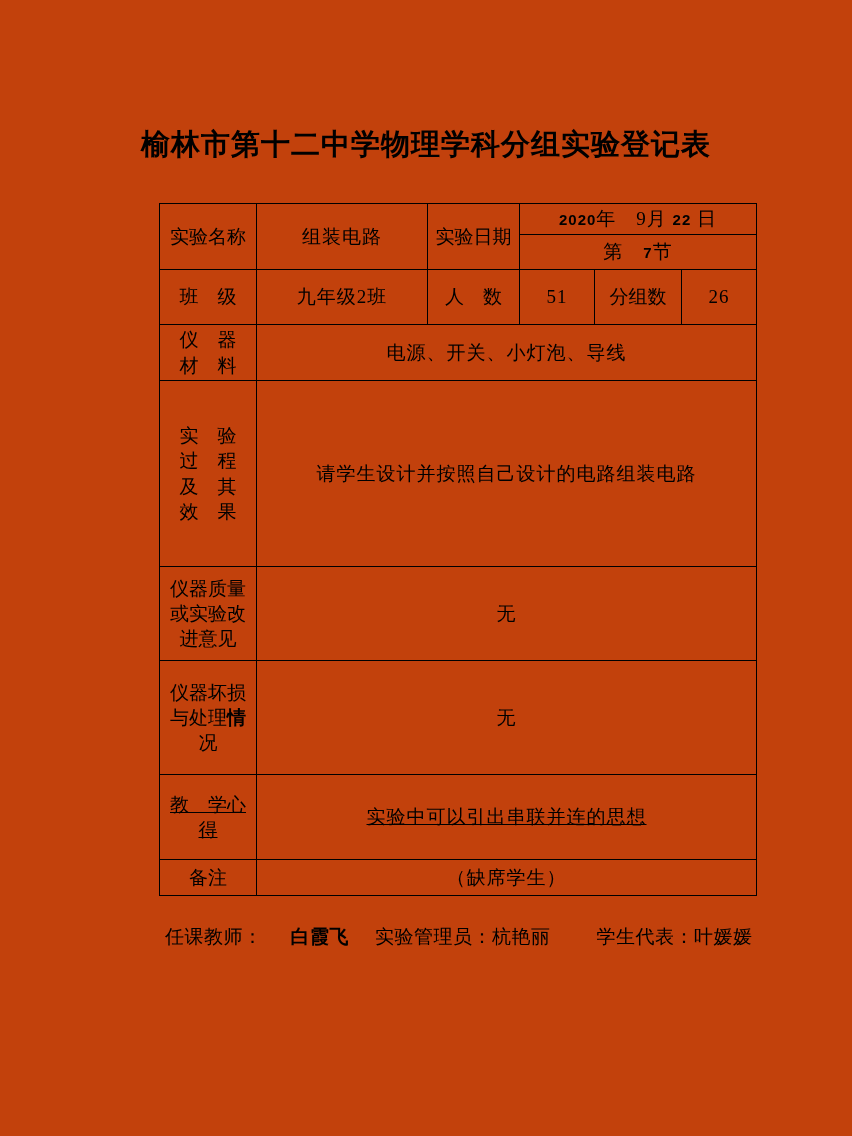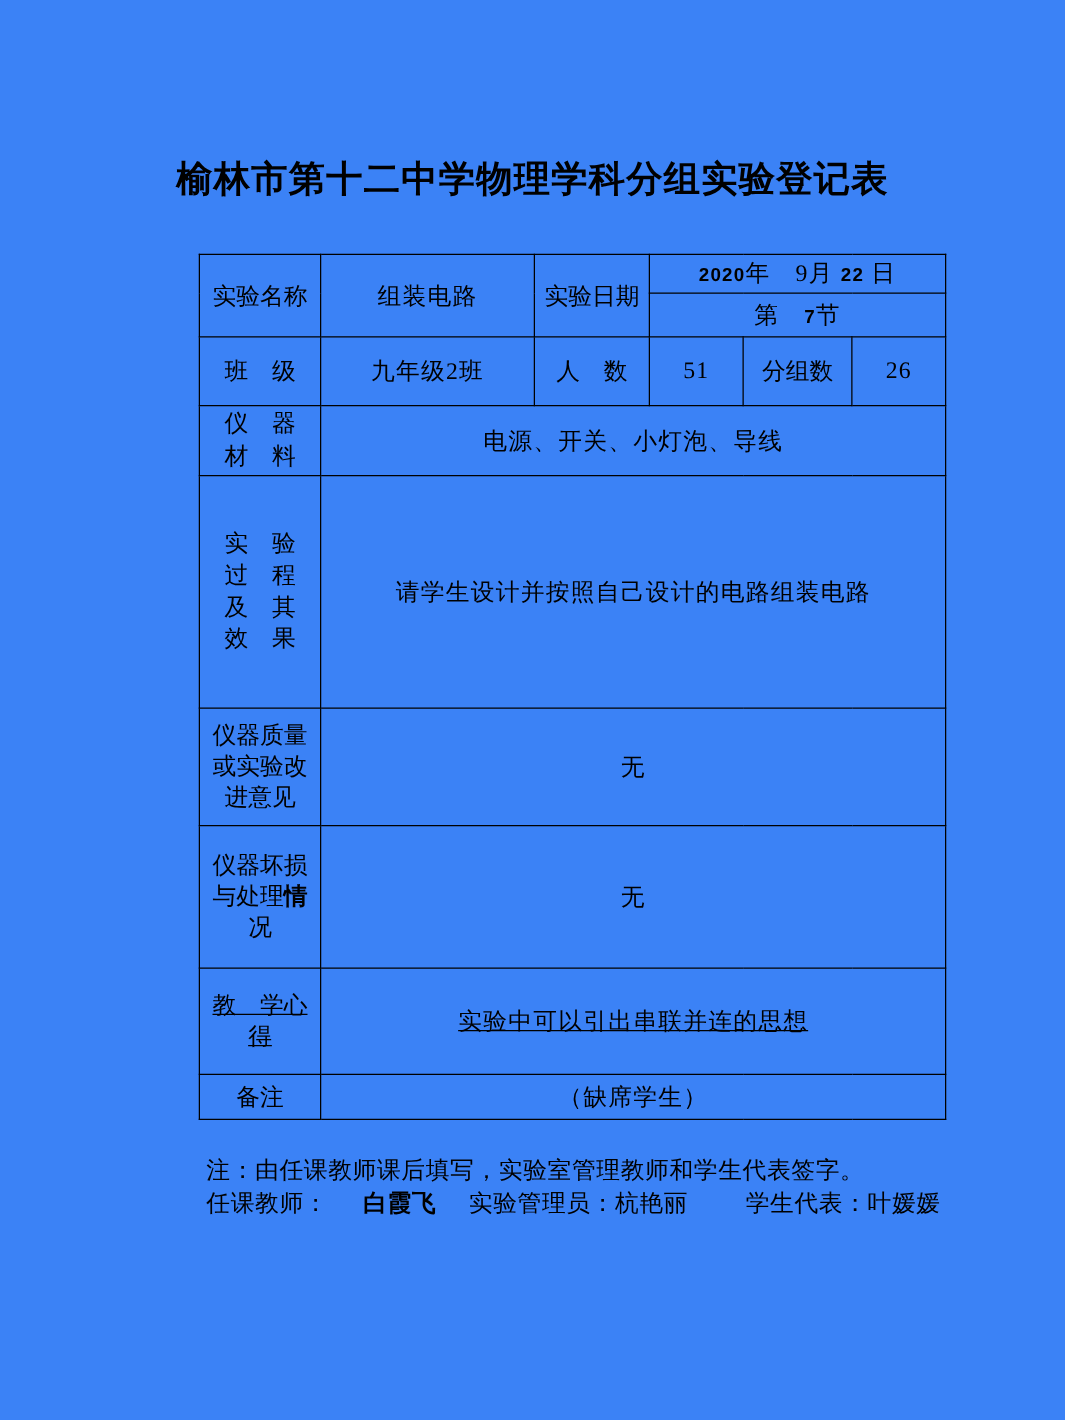--- a/index.html
+++ b/index.html
@@ -11,21 +11,21 @@
     width: 852px;
     height: 1136px;
     font-family: "Liberation Serif", "DejaVu Serif", serif;
     color: #000000;
     position: relative;
     overflow: hidden;
   }
   .page {
     width: 852px;
     height: 1136px;
-    background: #3b82f6;
+    background: #c2410c;
   }
   .doc-title {
     margin: 0;
     padding-top: 126px;
     text-align: center;
     font-size: 29px;
     font-weight: bold;
     letter-spacing: 1px;
     line-height: 36px;
   }
@@ -158,17 +158,16 @@
         <td class="cell value-cell" colspan="5">实验中可以引出串联并连的思想</td>
       </tr>
       <tr class="r-remarks">
         <td class="cell label-cell">备注</td>
         <td class="cell value-cell left-align" colspan="5">（缺席学生）</td>
       </tr>
     </tbody>
   </table>
 
   <div class="footer">
-    <div class="footer-line">注：由任课教师课后填写，实验室管理教师和学生代表签字。</div>
     <div class="footer-line"><span>任课教师：</span><span class="name-bold">白霞飞</span><span class="gap1">实验管理员：杭艳丽</span><span class="gap2">学生代表：叶媛媛</span></div>
   </div>
 
 </div>
 
 </body></html>

